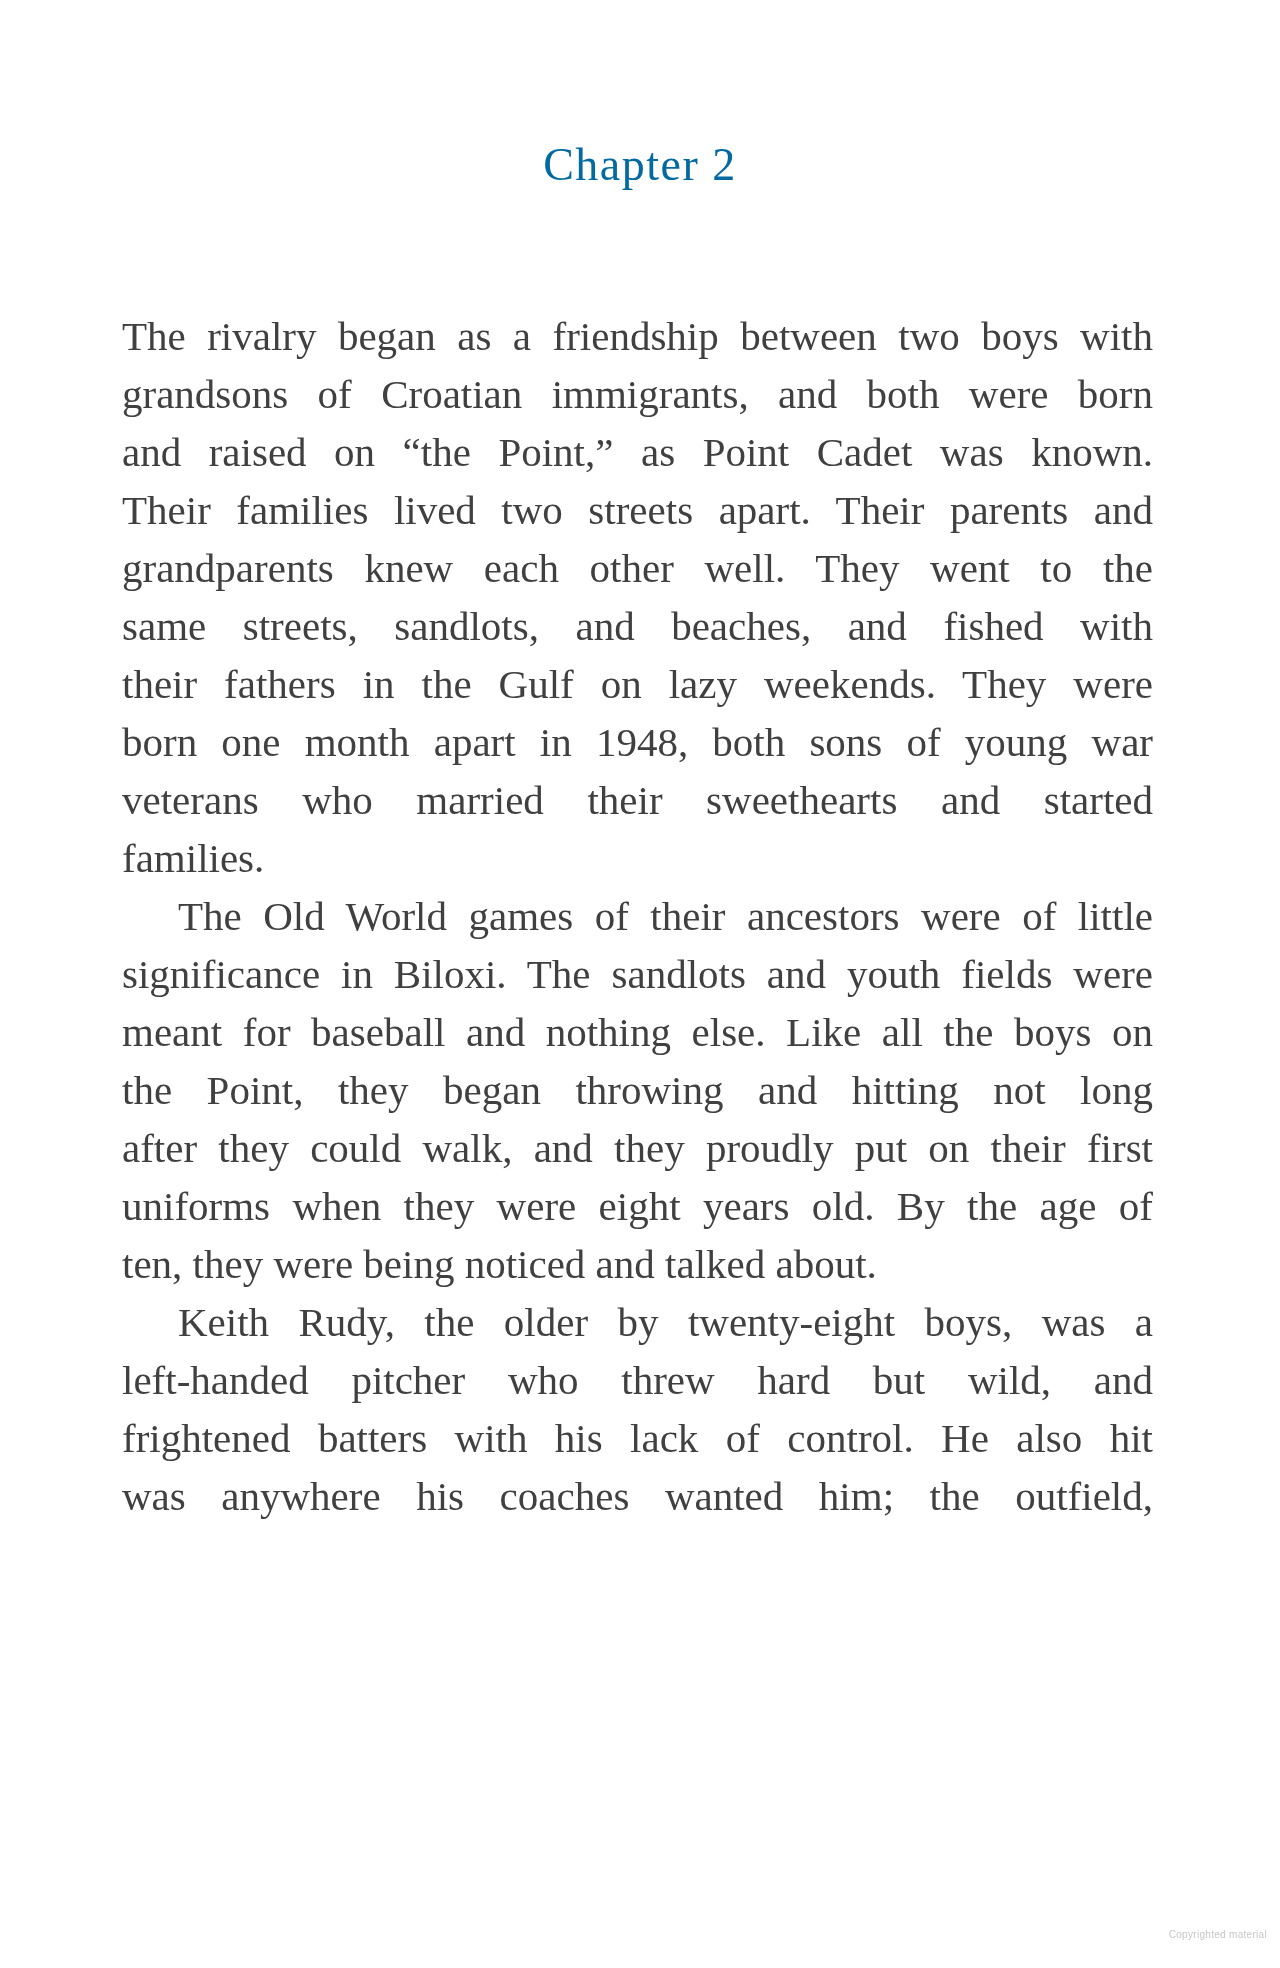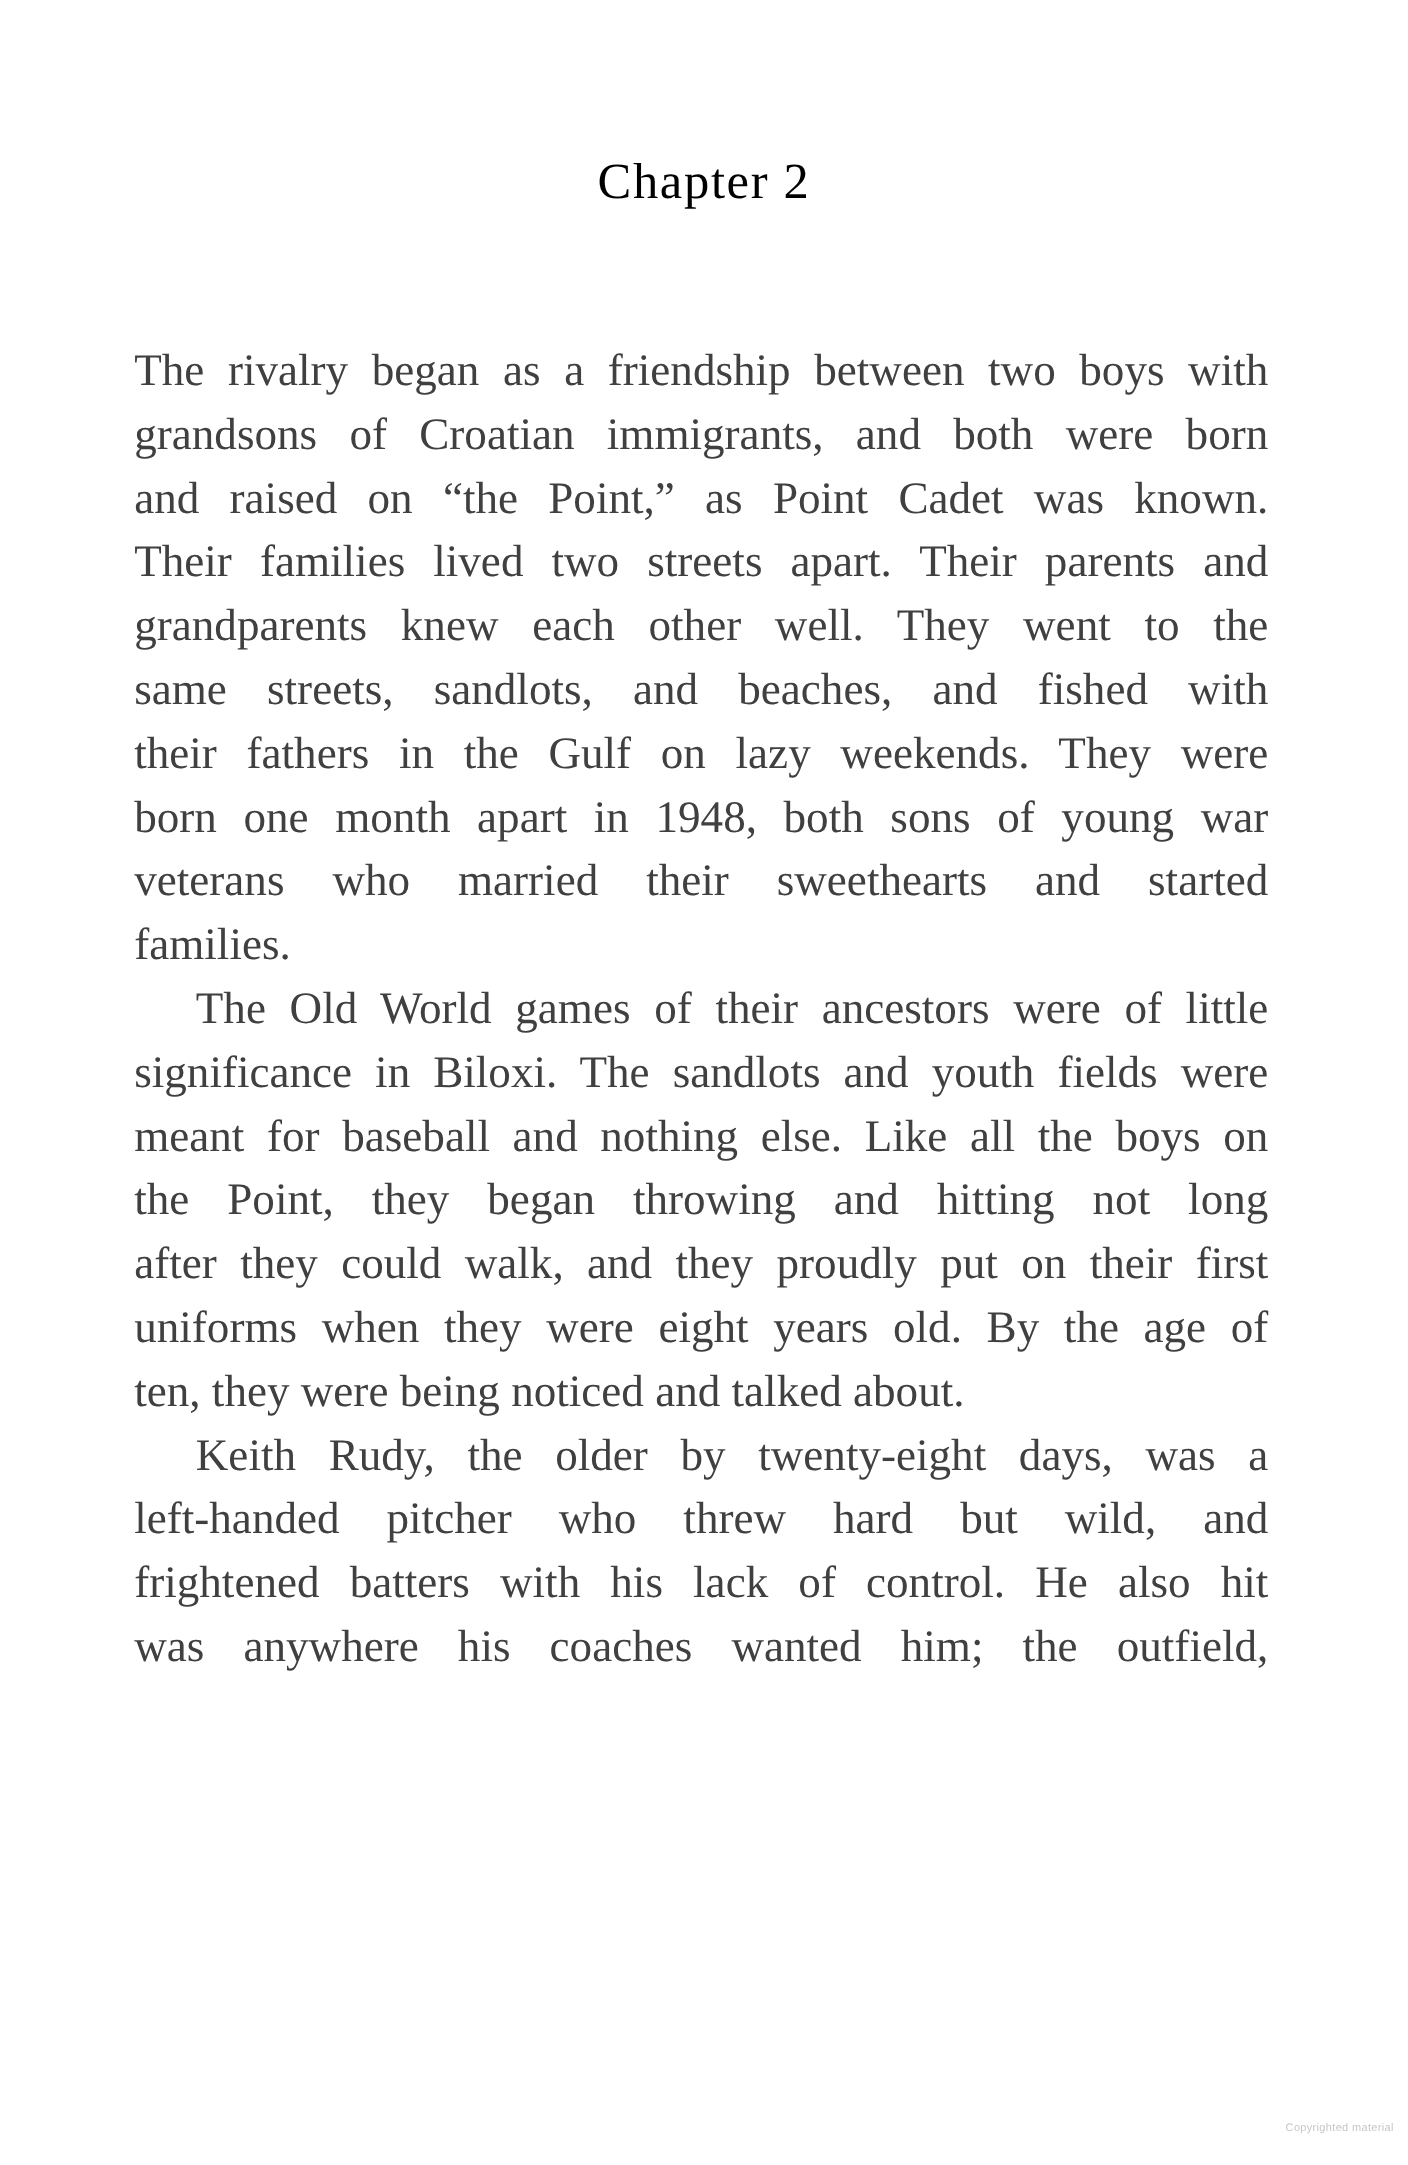--- a/index.html
+++ b/index.html
@@ -20,21 +20,21 @@
   }
   .chapter-heading {
     position: absolute;
     top: 142px;
     left: 0;
     width: 1280px;
     text-align: center;
     font-size: 46px;
     font-weight: normal;
     letter-spacing: 1.5px;
-    color: #000000;
+    color: #0369a1;
     line-height: 1;
   }
   .text-block {
     position: absolute;
     left: 122px;
     top: 307px;
     width: 1031px;
     font-size: 41px;
     line-height: 58px;
     color: #404040;
@@ -86,21 +86,21 @@
       <div class="paragraph">
         <div class="text-line indented">The Old World games of their ancestors were of little</div>
         <div class="text-line">significance in Biloxi. The sandlots and youth fields were</div>
         <div class="text-line">meant for baseball and nothing else. Like all the boys on</div>
         <div class="text-line">the Point, they began throwing and hitting not long</div>
         <div class="text-line">after they could walk, and they proudly put on their first</div>
         <div class="text-line">uniforms when they were eight years old. By the age of</div>
         <div class="text-line ragged">ten, they were being noticed and talked about.</div>
       </div>
       <div class="paragraph">
-        <div class="text-line indented">Keith Rudy, the older by twenty-eight days, was a</div>
+        <div class="text-line indented">Keith Rudy, the older by twenty-eight boys, was a</div>
         <div class="text-line">left-handed pitcher who threw hard but wild, and</div>
         <div class="text-line">frightened batters with his lack of control. He also hit</div>
         <div class="text-line">was anywhere his coaches wanted him; the outfield,</div>
       </div>
     </div>
 
   <div class="watermark">Copyrighted material</div>
 
 </div>
 

